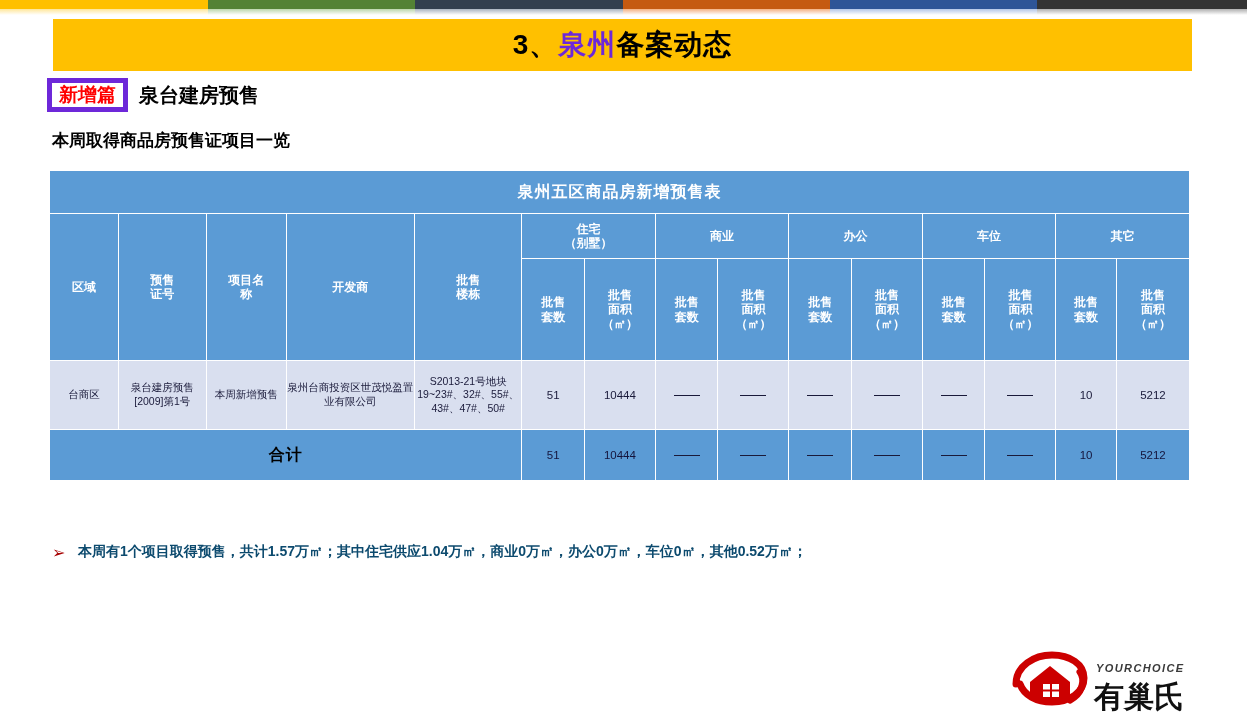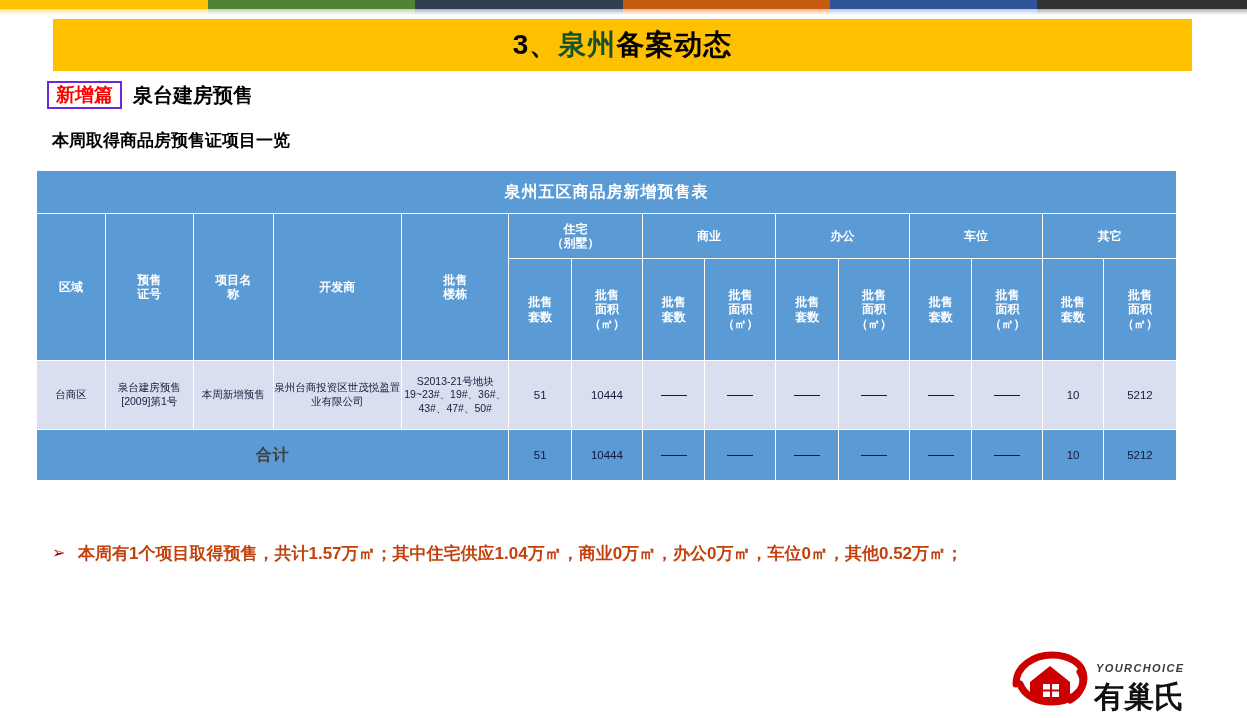--- a/index.html
+++ b/index.html
@@ -38,32 +38,32 @@
     align-items: center;
     justify-content: center;
   }
   #title-banner .ttl {
     font-size: 28px;
     font-weight: bold;
     letter-spacing: 1px;
     line-height: 1;
     white-space: nowrap;
   }
-  #title-banner .ttl .red { color: #14532d; text-align: center; }
+  #title-banner .ttl .red { color: #6d28d9; text-align: center; }
 
   
   #badge-row {
     position: absolute;
     left: 47px; top: 80px;
     display: flex;
     align-items: center;
     height: 30px;
   }
   #badge {
-    border: 2px solid #6d28d9;
+    border: 5px solid #6d28d9;
     color: #FF0000;
     font-size: 19px;
     font-weight: bold;
     padding: 2px 7px 3px 7px;
     line-height: 1;
     white-space: nowrap;
   }
   #sub-title {
     font-size: 20px;
     font-weight: bold;
@@ -76,21 +76,21 @@
     left: 52px; top: 129px;
     font-size: 17px;
     font-weight: bold;
     color: #000;
     white-space: nowrap;
   }
 
   
   #data-table {
     position: absolute;
-    left: 36px; top: 170px;
+    left: 49px; top: 170px;
     width: 1141px;
     border-collapse: collapse;
     table-layout: fixed;
   }
   #data-table td, #data-table th {
     border: 1px solid #ffffff;
     padding: 0;
     text-align: center;
     vertical-align: middle;
   }
@@ -130,21 +130,21 @@
     height: 0;
   }
 
   .total-row td {
     background: #5B9BD5;
     height: 50px;
     font-size: 11.5px;
     color: #14143c;
   }
   .total-row td.lbl {
-    color: #404040;
+    color: #000000;
     font-size: 16px;
     font-weight: bold;
     letter-spacing: 1px;
   }
 
   
   #bullet {
     position: absolute;
     left: 52px; top: 541px;
     width: 1130px;
@@ -153,24 +153,24 @@
     color: #C00000;
   }
   #bullet-marker {
     font-size: 16px;
     color: #A60000;
     line-height: 1.55;
     width: 26px;
     flex: none;
   }
   #bullet-text {
-    font-size: 17px;
+    font-size: 14px;
     font-weight: bold;
     line-height: 1.55;
-    color: #c2410c;
+    color: #0c4a6e;
   }
 
   
   #logo {
     position: absolute;
     left: 1008px; top: 650px;
     width: 182px; height: 64px;
   }
 </style>
 </head>
@@ -325,21 +325,21 @@
         <span>面积</span><br>
         <span>（㎡）</span>
       </td>
     </tr>
 
     <tr class="data-row">
       <td>台商区</td>
       <td>泉台建房预售[2009]第1号</td>
       <td>本周新增预售</td>
       <td>泉州台商投资区世茂悦盈置业有限公司</td>
-      <td>S2013-21号地块19~23#、19#、36#、43#、47#、50#</td>
+      <td>S2013-21号地块19~23#、32#、55#、43#、47#、50#</td>
       <td class="num">51</td>
       <td class="num">10444</td>
       <td class="num"><span class="dash"></span></td>
       <td class="num"><span class="dash"></span></td>
       <td class="num"><span class="dash"></span></td>
       <td class="num"><span class="dash"></span></td>
       <td class="num"><span class="dash"></span></td>
       <td class="num"><span class="dash"></span></td>
       <td class="num">10</td>
       <td class="num">5212</td>

